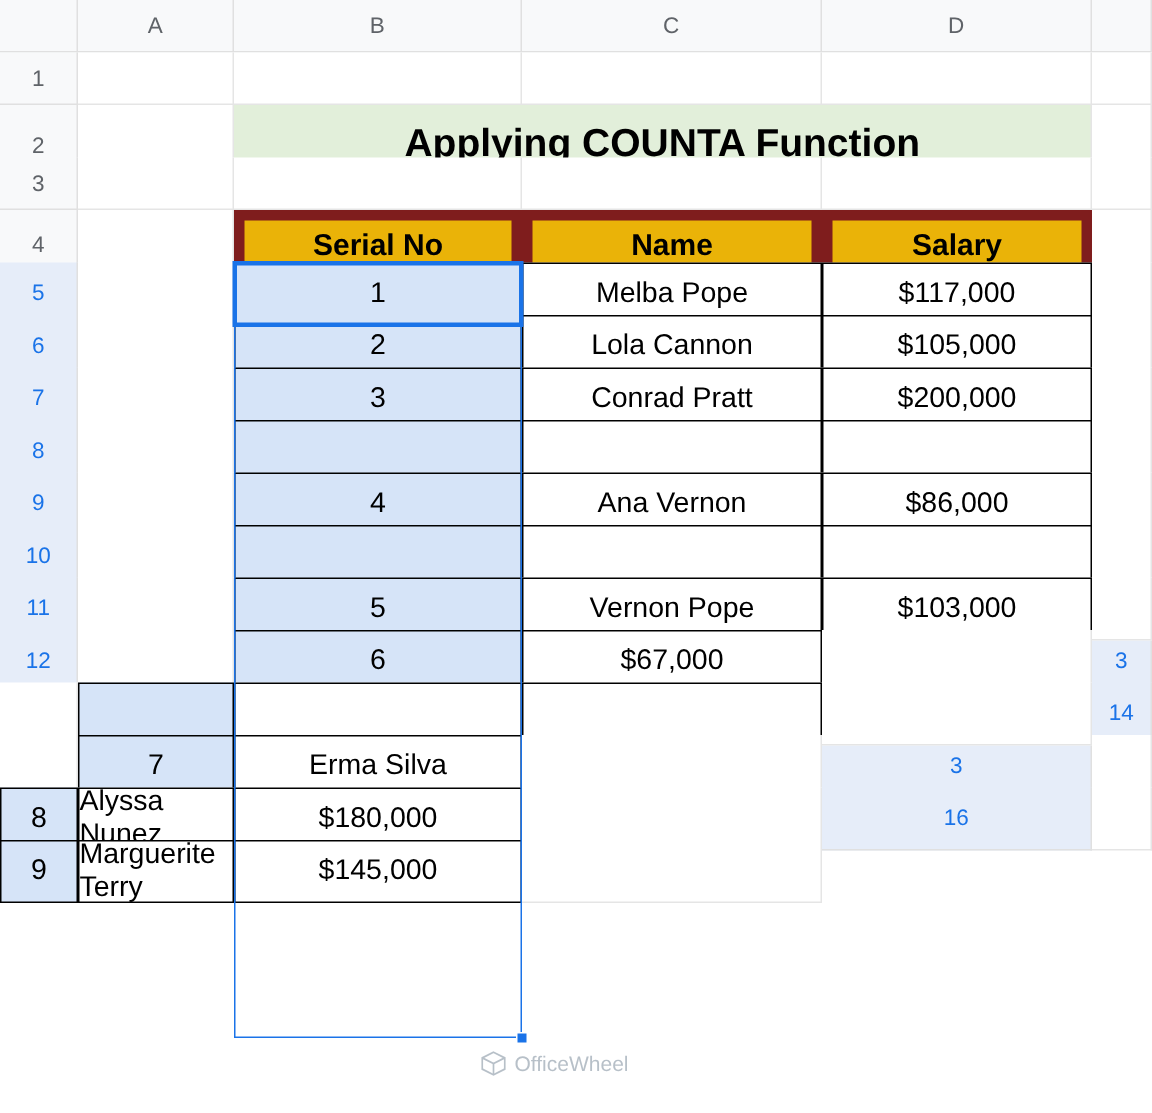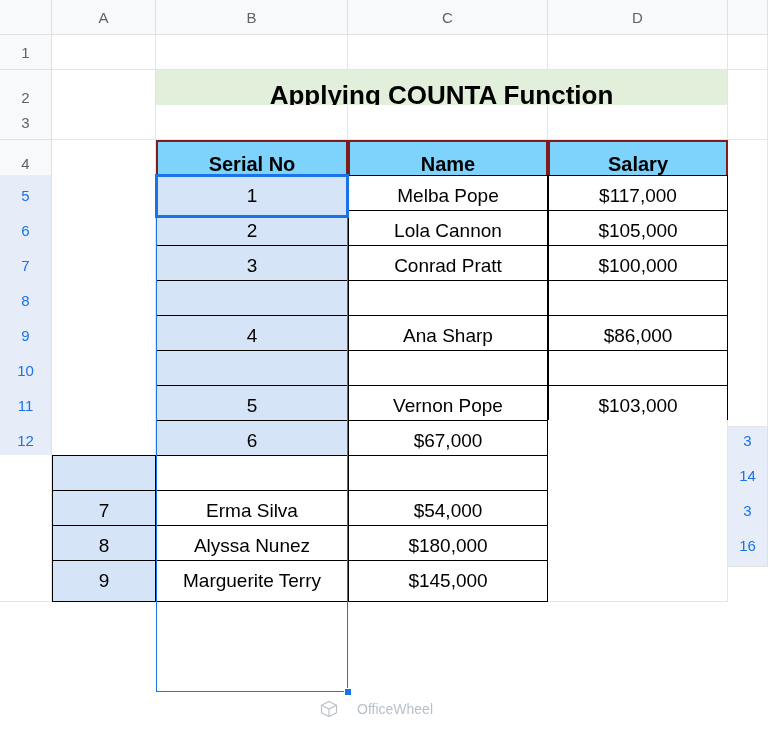--- a/index.html
+++ b/index.html
@@ -66,24 +66,24 @@
     font-size: 26px;
     color: #000;
     border-right: 1px solid #e5e5e5;
     border-bottom: 4px solid #000;
     display: flex;
     align-items: center;
     justify-content: center;
   }
   
   .th-cell {
-    background: #7dd3fc;
+    background: #eab308;
     font-weight: bold;
     font-size: 20px;
-    border: 2px solid #7f1d1d;
+    border: 7px solid #7f1d1d;
   }
   
   .td-cell {
     border: 1px solid #000;
     font-size: 19px;
   }
   .serial-col {
     background: #d6e4f8;
   }
   
@@ -108,21 +108,21 @@
     z-index: 6;
   }
   .watermark {
     position: absolute;
     left: 320px;
     top: 700px;
     color: #9aa6b2;
     font-size: 14px;
     display: flex;
     align-items: center;
-    gap: 19px;
+    gap: 5px;
     opacity: 0.7;
   }
   .watermark svg { width: 18px; height: 18px; }
 </style>
 </head>
 <body>
 
 <div class="sheet">
 
   <div class="hdr-corner"></div>
@@ -169,34 +169,34 @@
   <div class="cell" style="height:42px"></div>
   <div class="cell td-cell serial-col" style="height:42px">2</div>
   <div class="cell td-cell" style="height:42px">Lola Cannon</div>
   <div class="cell td-cell" style="height:42px">$105,000</div>
   <div class="cell" style="height:42px"></div>
 
   <div class="row-hdr sel" style="height:42px">7</div>
   <div class="cell" style="height:42px"></div>
   <div class="cell td-cell serial-col" style="height:42px">3</div>
   <div class="cell td-cell" style="height:42px">Conrad Pratt</div>
-  <div class="cell td-cell" style="height:42px">$100,000</div>
+  <div class="cell td-cell" style="height:42px">$200,000</div>
   <div class="cell" style="height:42px"></div>
 
   <div class="row-hdr sel" style="height:42px">8</div>
   <div class="cell" style="height:42px"></div>
   <div class="cell td-cell serial-col" style="height:42px"></div>
   <div class="cell td-cell" style="height:42px"></div>
   <div class="cell td-cell" style="height:42px"></div>
   <div class="cell" style="height:42px"></div>
 
   <div class="row-hdr sel" style="height:42px">9</div>
   <div class="cell" style="height:42px"></div>
   <div class="cell td-cell serial-col" style="height:42px">4</div>
-  <div class="cell td-cell" style="height:42px">Ana Sharp</div>
+  <div class="cell td-cell" style="height:42px">Ana Vernon</div>
   <div class="cell td-cell" style="height:42px">$86,000</div>
   <div class="cell" style="height:42px"></div>
 
   <div class="row-hdr sel" style="height:42px">10</div>
   <div class="cell" style="height:42px"></div>
   <div class="cell td-cell serial-col" style="height:42px"></div>
   <div class="cell td-cell" style="height:42px"></div>
   <div class="cell td-cell" style="height:42px"></div>
   <div class="cell" style="height:42px"></div>
 
@@ -217,21 +217,20 @@
   <div class="cell" style="height:42px"></div>
   <div class="cell td-cell serial-col" style="height:42px"></div>
   <div class="cell td-cell" style="height:42px"></div>
   <div class="cell td-cell" style="height:42px"></div>
   <div class="cell" style="height:42px"></div>
 
   <div class="row-hdr sel" style="height:42px">14</div>
   <div class="cell" style="height:42px"></div>
   <div class="cell td-cell serial-col" style="height:42px">7</div>
   <div class="cell td-cell" style="height:42px">Erma Silva</div>
-  <div class="cell td-cell" style="height:42px">$54,000</div>
   <div class="cell" style="height:42px"></div>
 
   <div class="row-hdr sel" style="height:42px">3</div>
   <div class="cell" style="height:42px"></div>
   <div class="cell td-cell serial-col" style="height:42px">8</div>
   <div class="cell td-cell" style="height:42px">Alyssa Nunez</div>
   <div class="cell td-cell" style="height:42px">$180,000</div>
   <div class="cell" style="height:42px"></div>
 
   <div class="row-hdr sel" style="height:42px">16</div>

